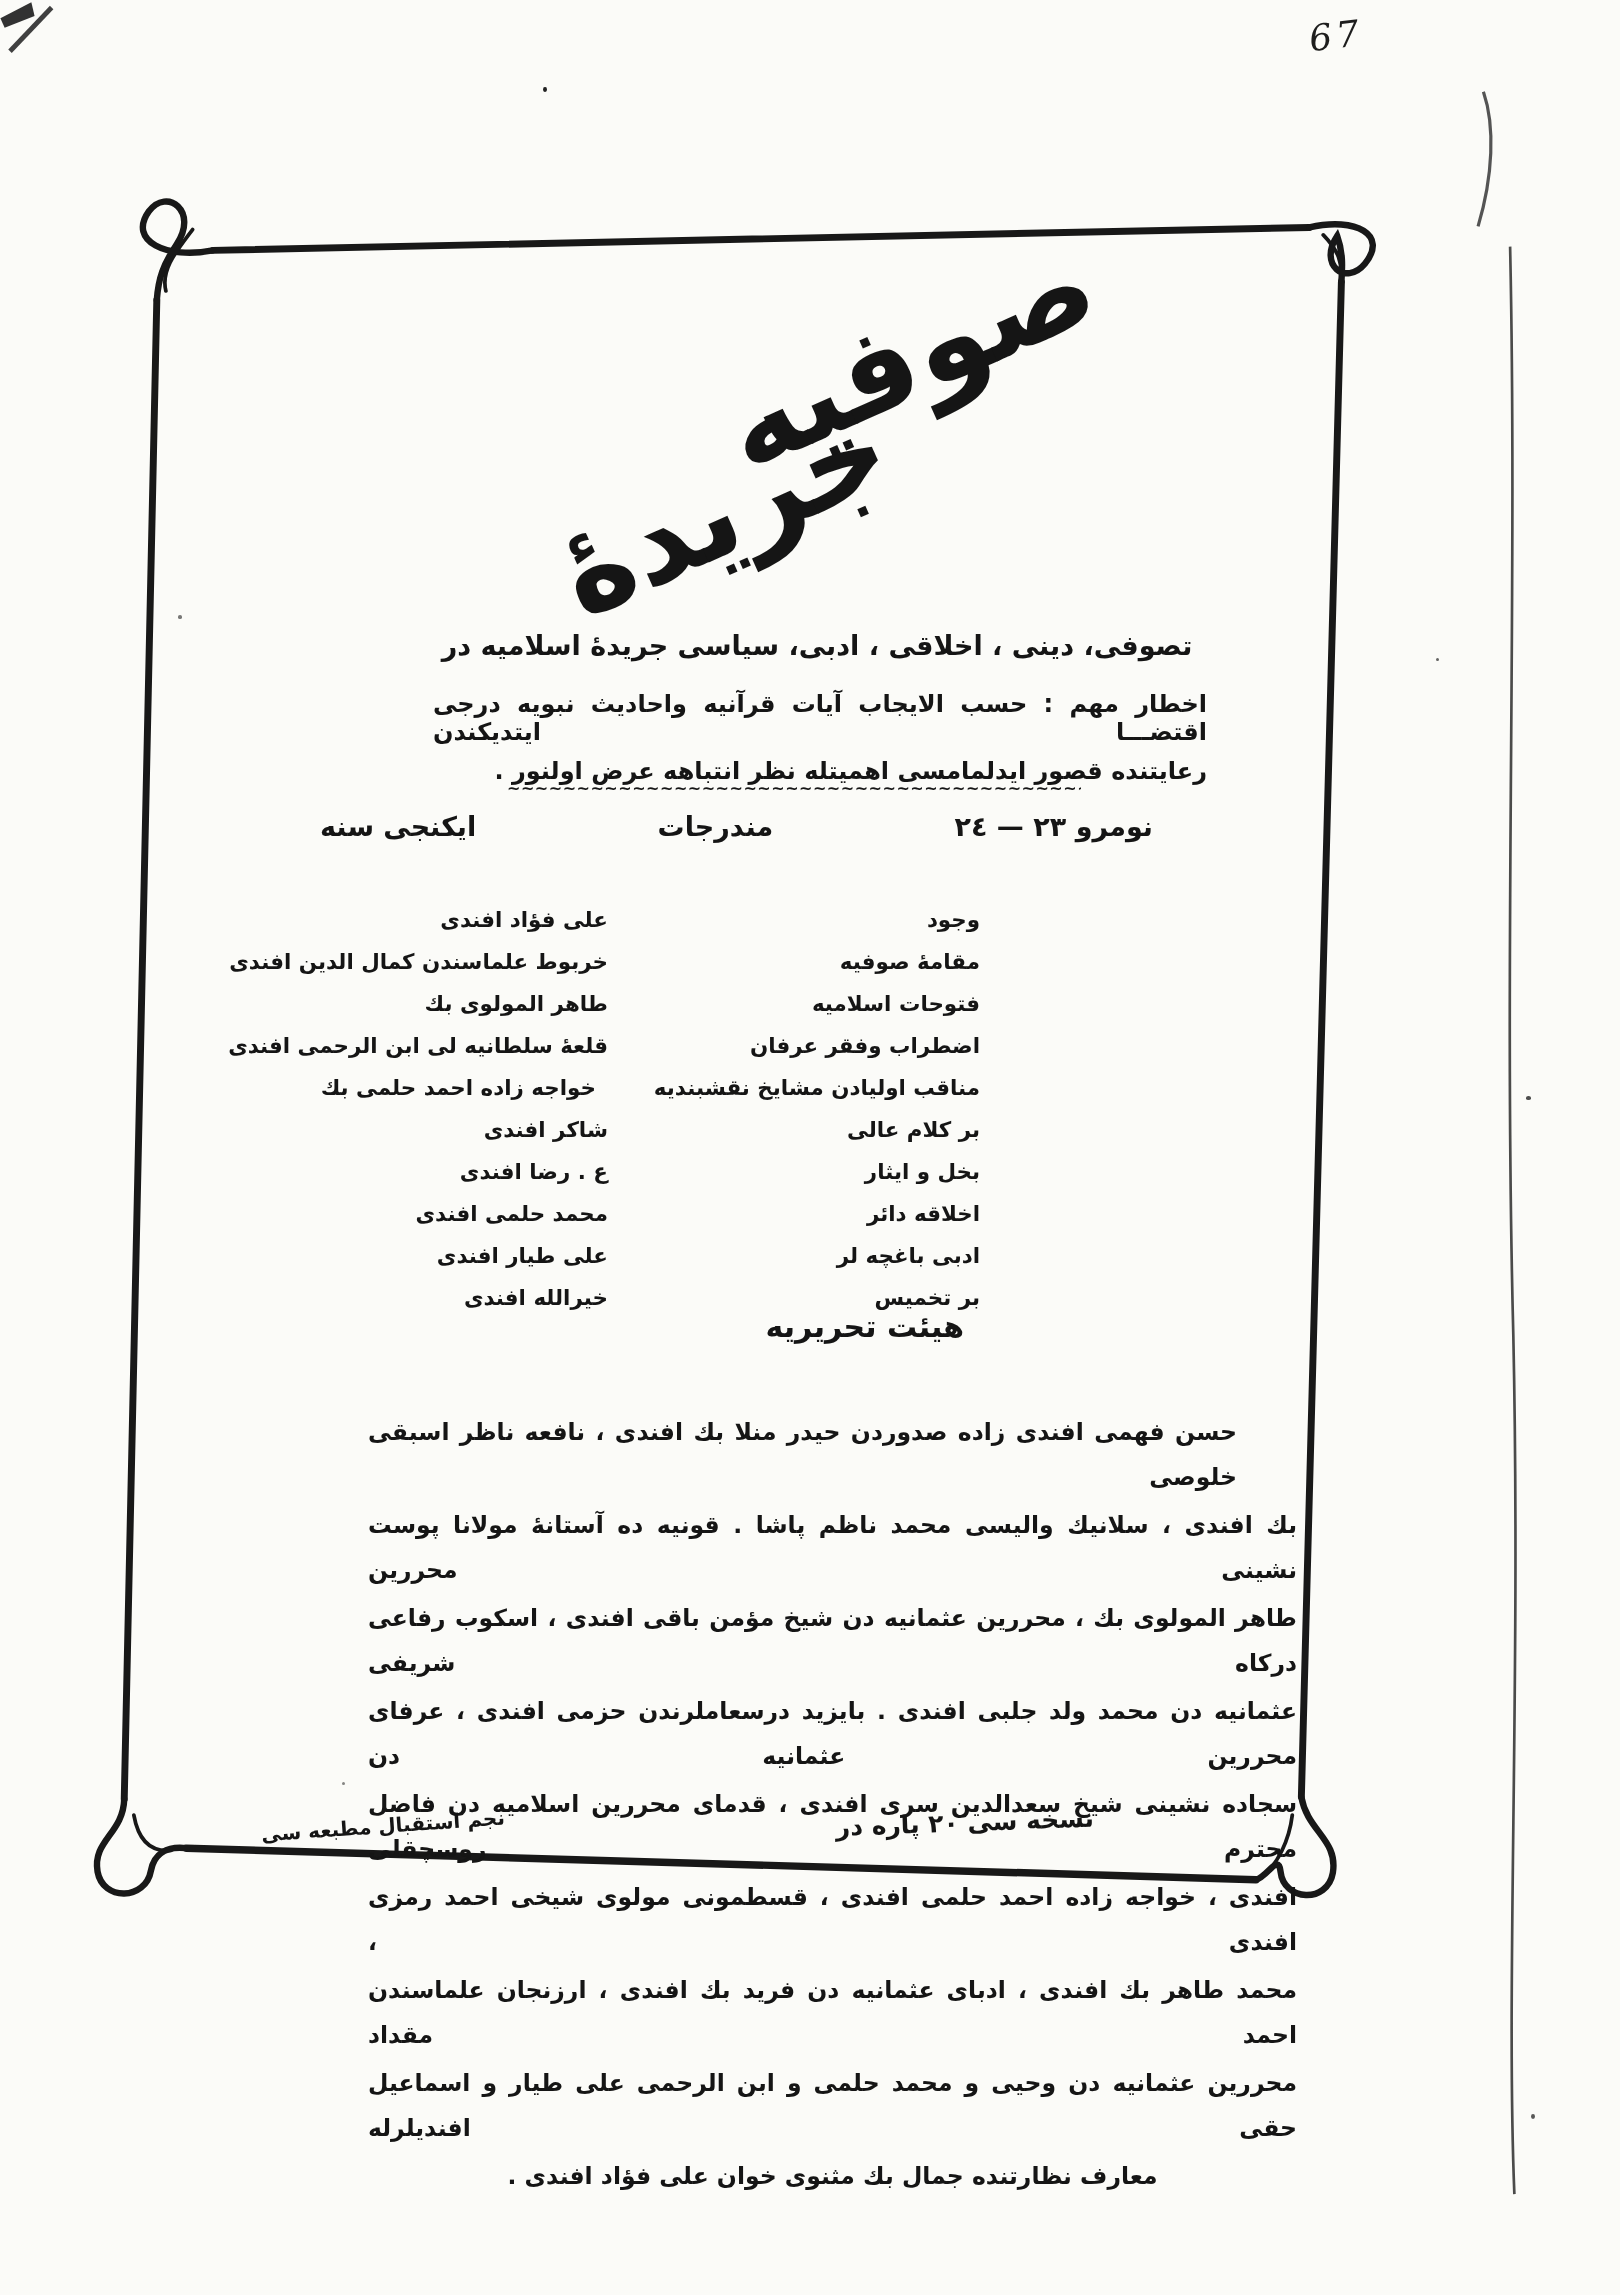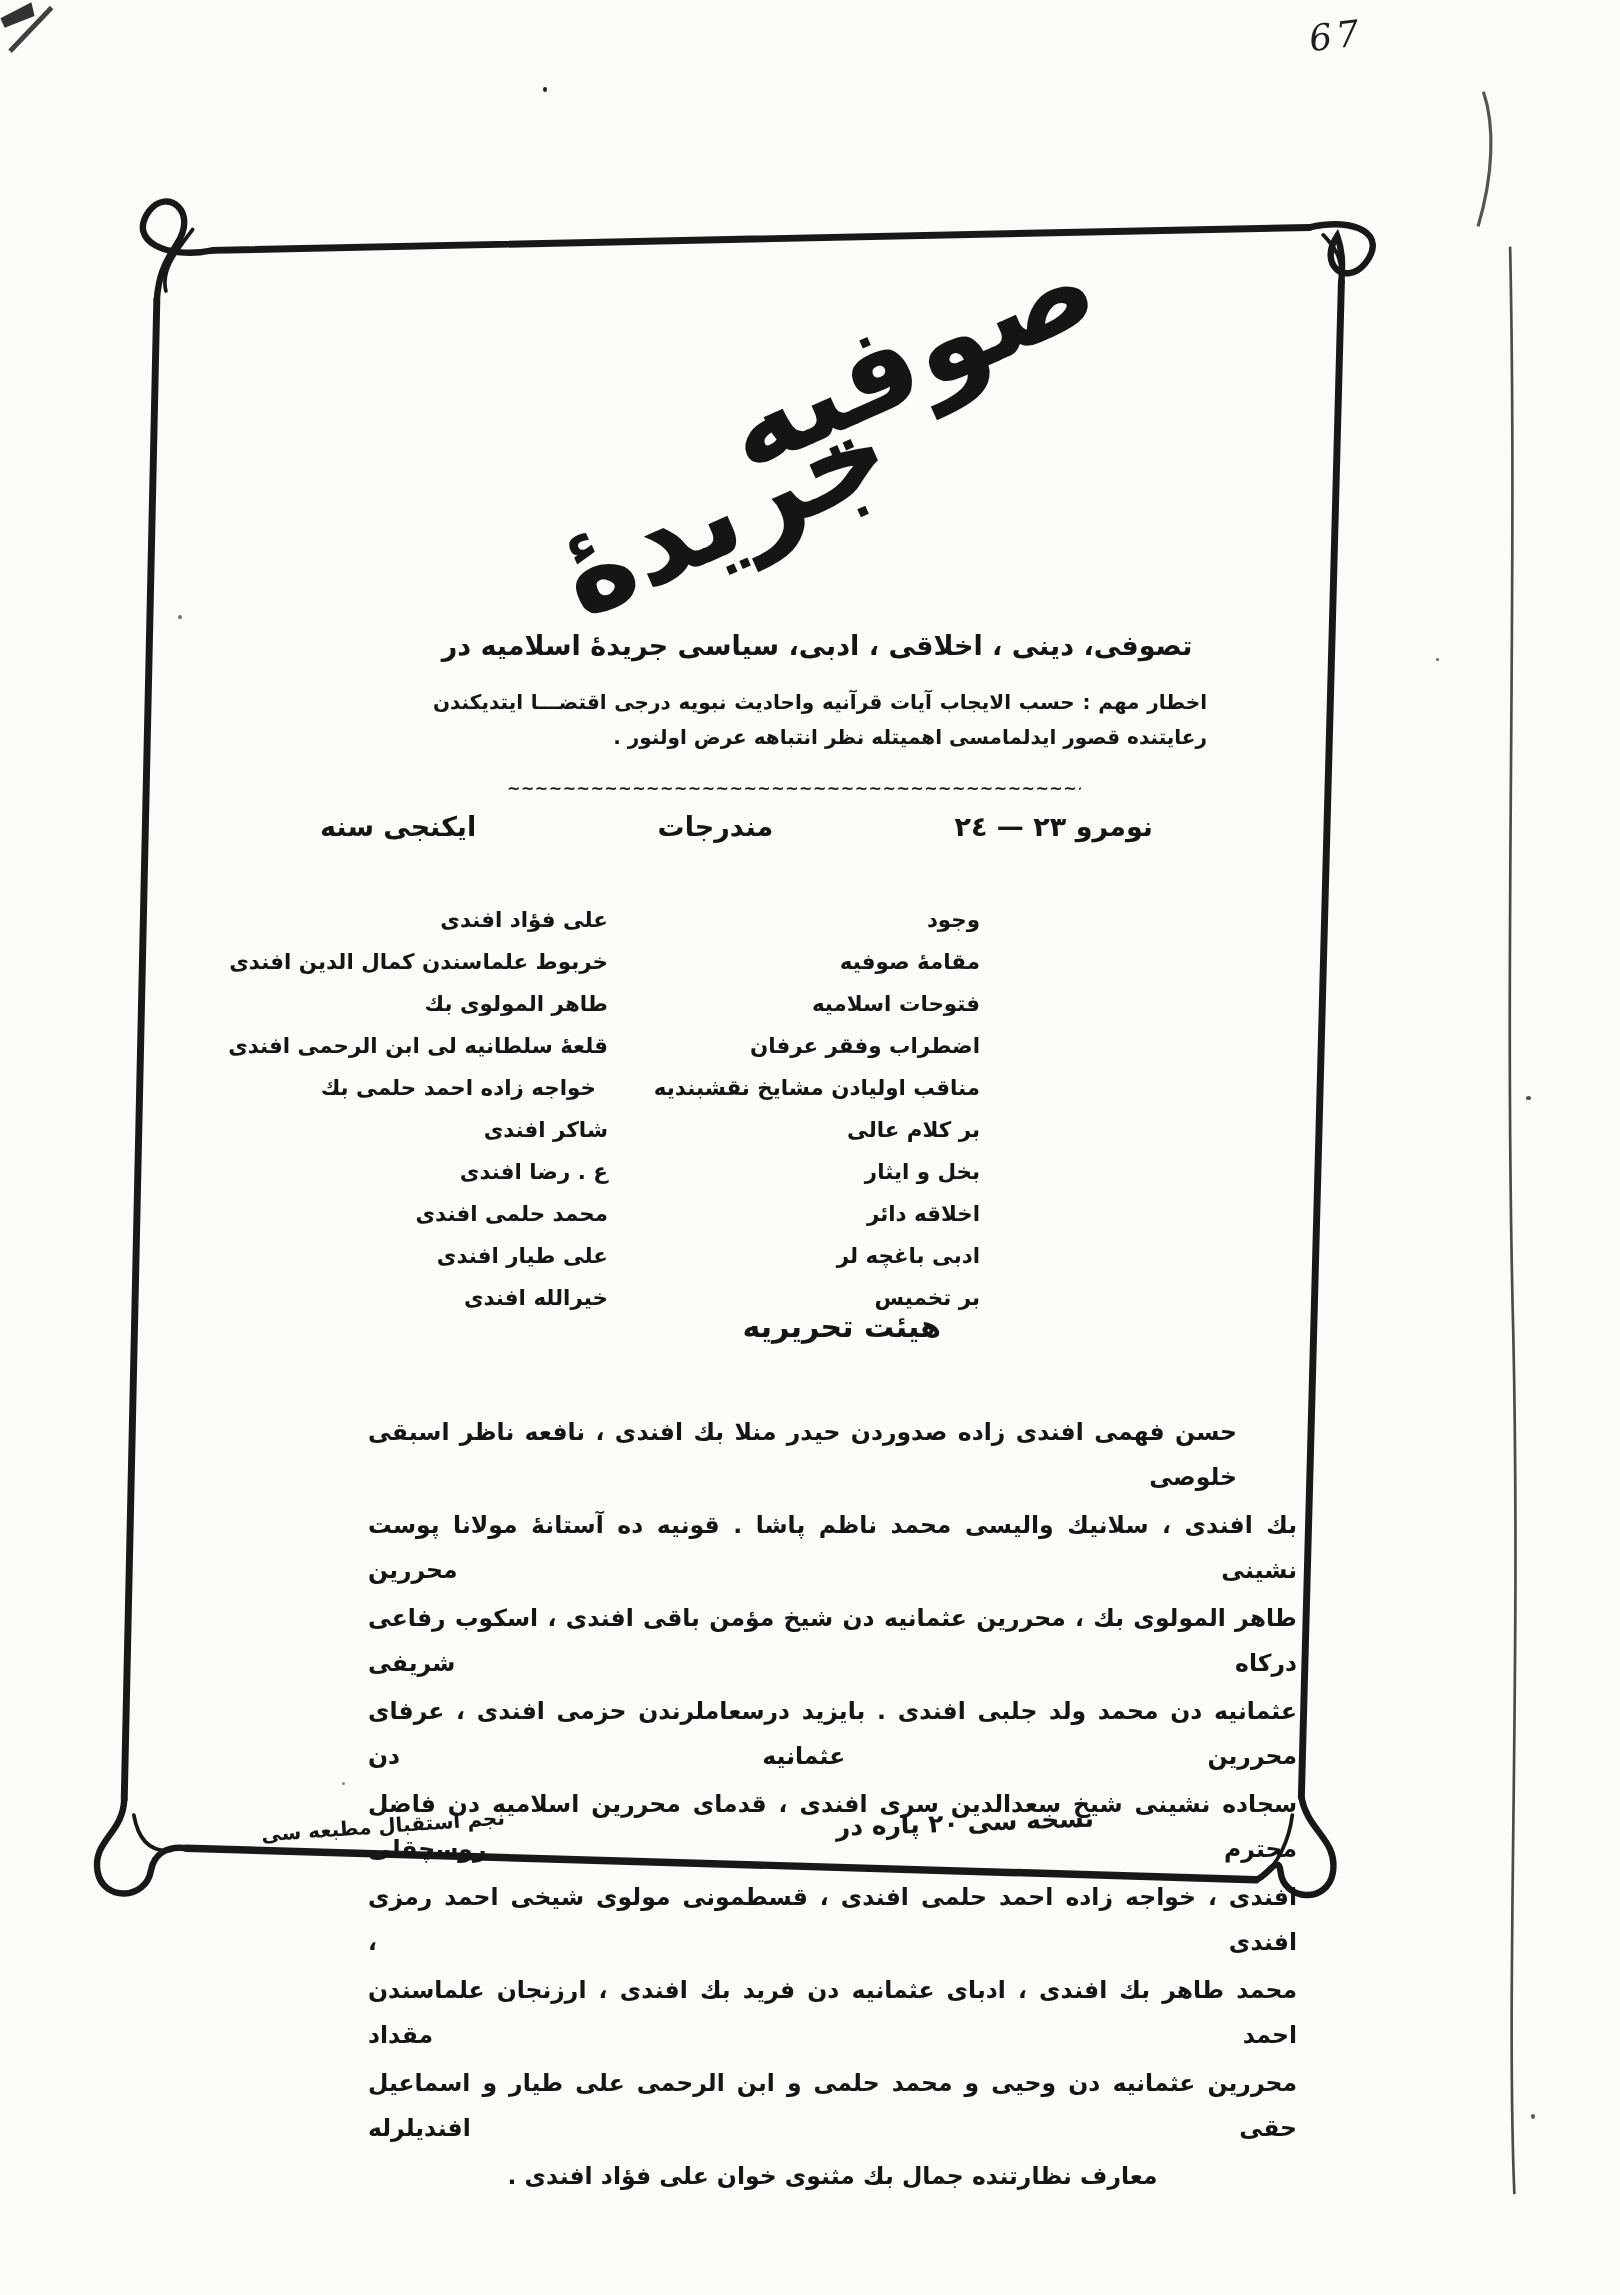--- a/index.html
+++ b/index.html
@@ -12,36 +12,36 @@
   .rtl{direction:rtl;}
   
   .masthead{left:555px;top:291px;width:555px;height:326px;}
   .mast-word{position:absolute;font-weight:bold;white-space:nowrap;
     transform:rotate(-24deg);font-size:120px;line-height:1;}
   .mast-top{right:5.3px;top:5.3px;}
   .mast-bottom{left:-5.3px;top:160px;}
   
   .subtitle{left:438px;top:630px;width:758px;text-align:center;
     font-size:27px;font-weight:bold;white-space:nowrap;}
-  .notice{left:433px;top:690px;width:774px;font-size:20px;font-weight:bold;}
+  .notice{left:433px;top:690px;width:774px;font-size:24px;font-weight:bold;}
   .notice-l1{text-align:justify;text-align-last:justify;}
   .notice-l2{margin-top:10.7px;text-align:right;}
   .squiggle{left:507px;top:779px;width:574px;height:21.4px;overflow:hidden;
     font-size:16px;font-weight:bold;letter-spacing:0.5px;white-space:nowrap;color:#161616;}
   
   .issue-line{left:320px;top:811px;width:833px;display:flex;
     justify-content:space-between;align-items:baseline;
     font-size:27px;font-weight:bold;white-space:nowrap;}
   
   .toc{left:376px;top:898px;width:604px;font-size:21.4px;font-weight:bold;}
   .toc-row{display:flex;height:42px;align-items:center;}
   .toc-title{flex:0 0 52%;text-align:right;white-space:nowrap;}
   .toc-author{flex:1;text-align:right;white-space:nowrap;padding-left:2.1px;padding-right:58px;}
   
-  .ed-heading{left:749px;top:1309px;width:192px;
+  .ed-heading{left:772px;top:1309px;width:192px;
     font-size:30px;font-weight:bold;white-space:nowrap;}
   .editorial{left:368px;top:1362px;width:929px;font-size:23.5px;font-weight:bold;}
   .ed-line{height:45px;line-height:45px;text-align:justify;text-align-last:justify;margin-top:48px;}
   .ed-line.first{padding-right:60px;}
   .ed-line.last{text-align:center;text-align-last:center;}
   
   .price{left:902px;top:1807px;width:192px;text-align:center;
     font-size:25px;font-weight:bold;white-space:nowrap;transform:rotate(-2deg);}
   .printer{left:261px;top:1814px;font-size:20px;font-weight:bold;
     white-space:nowrap;transform:rotate(-4deg);}

